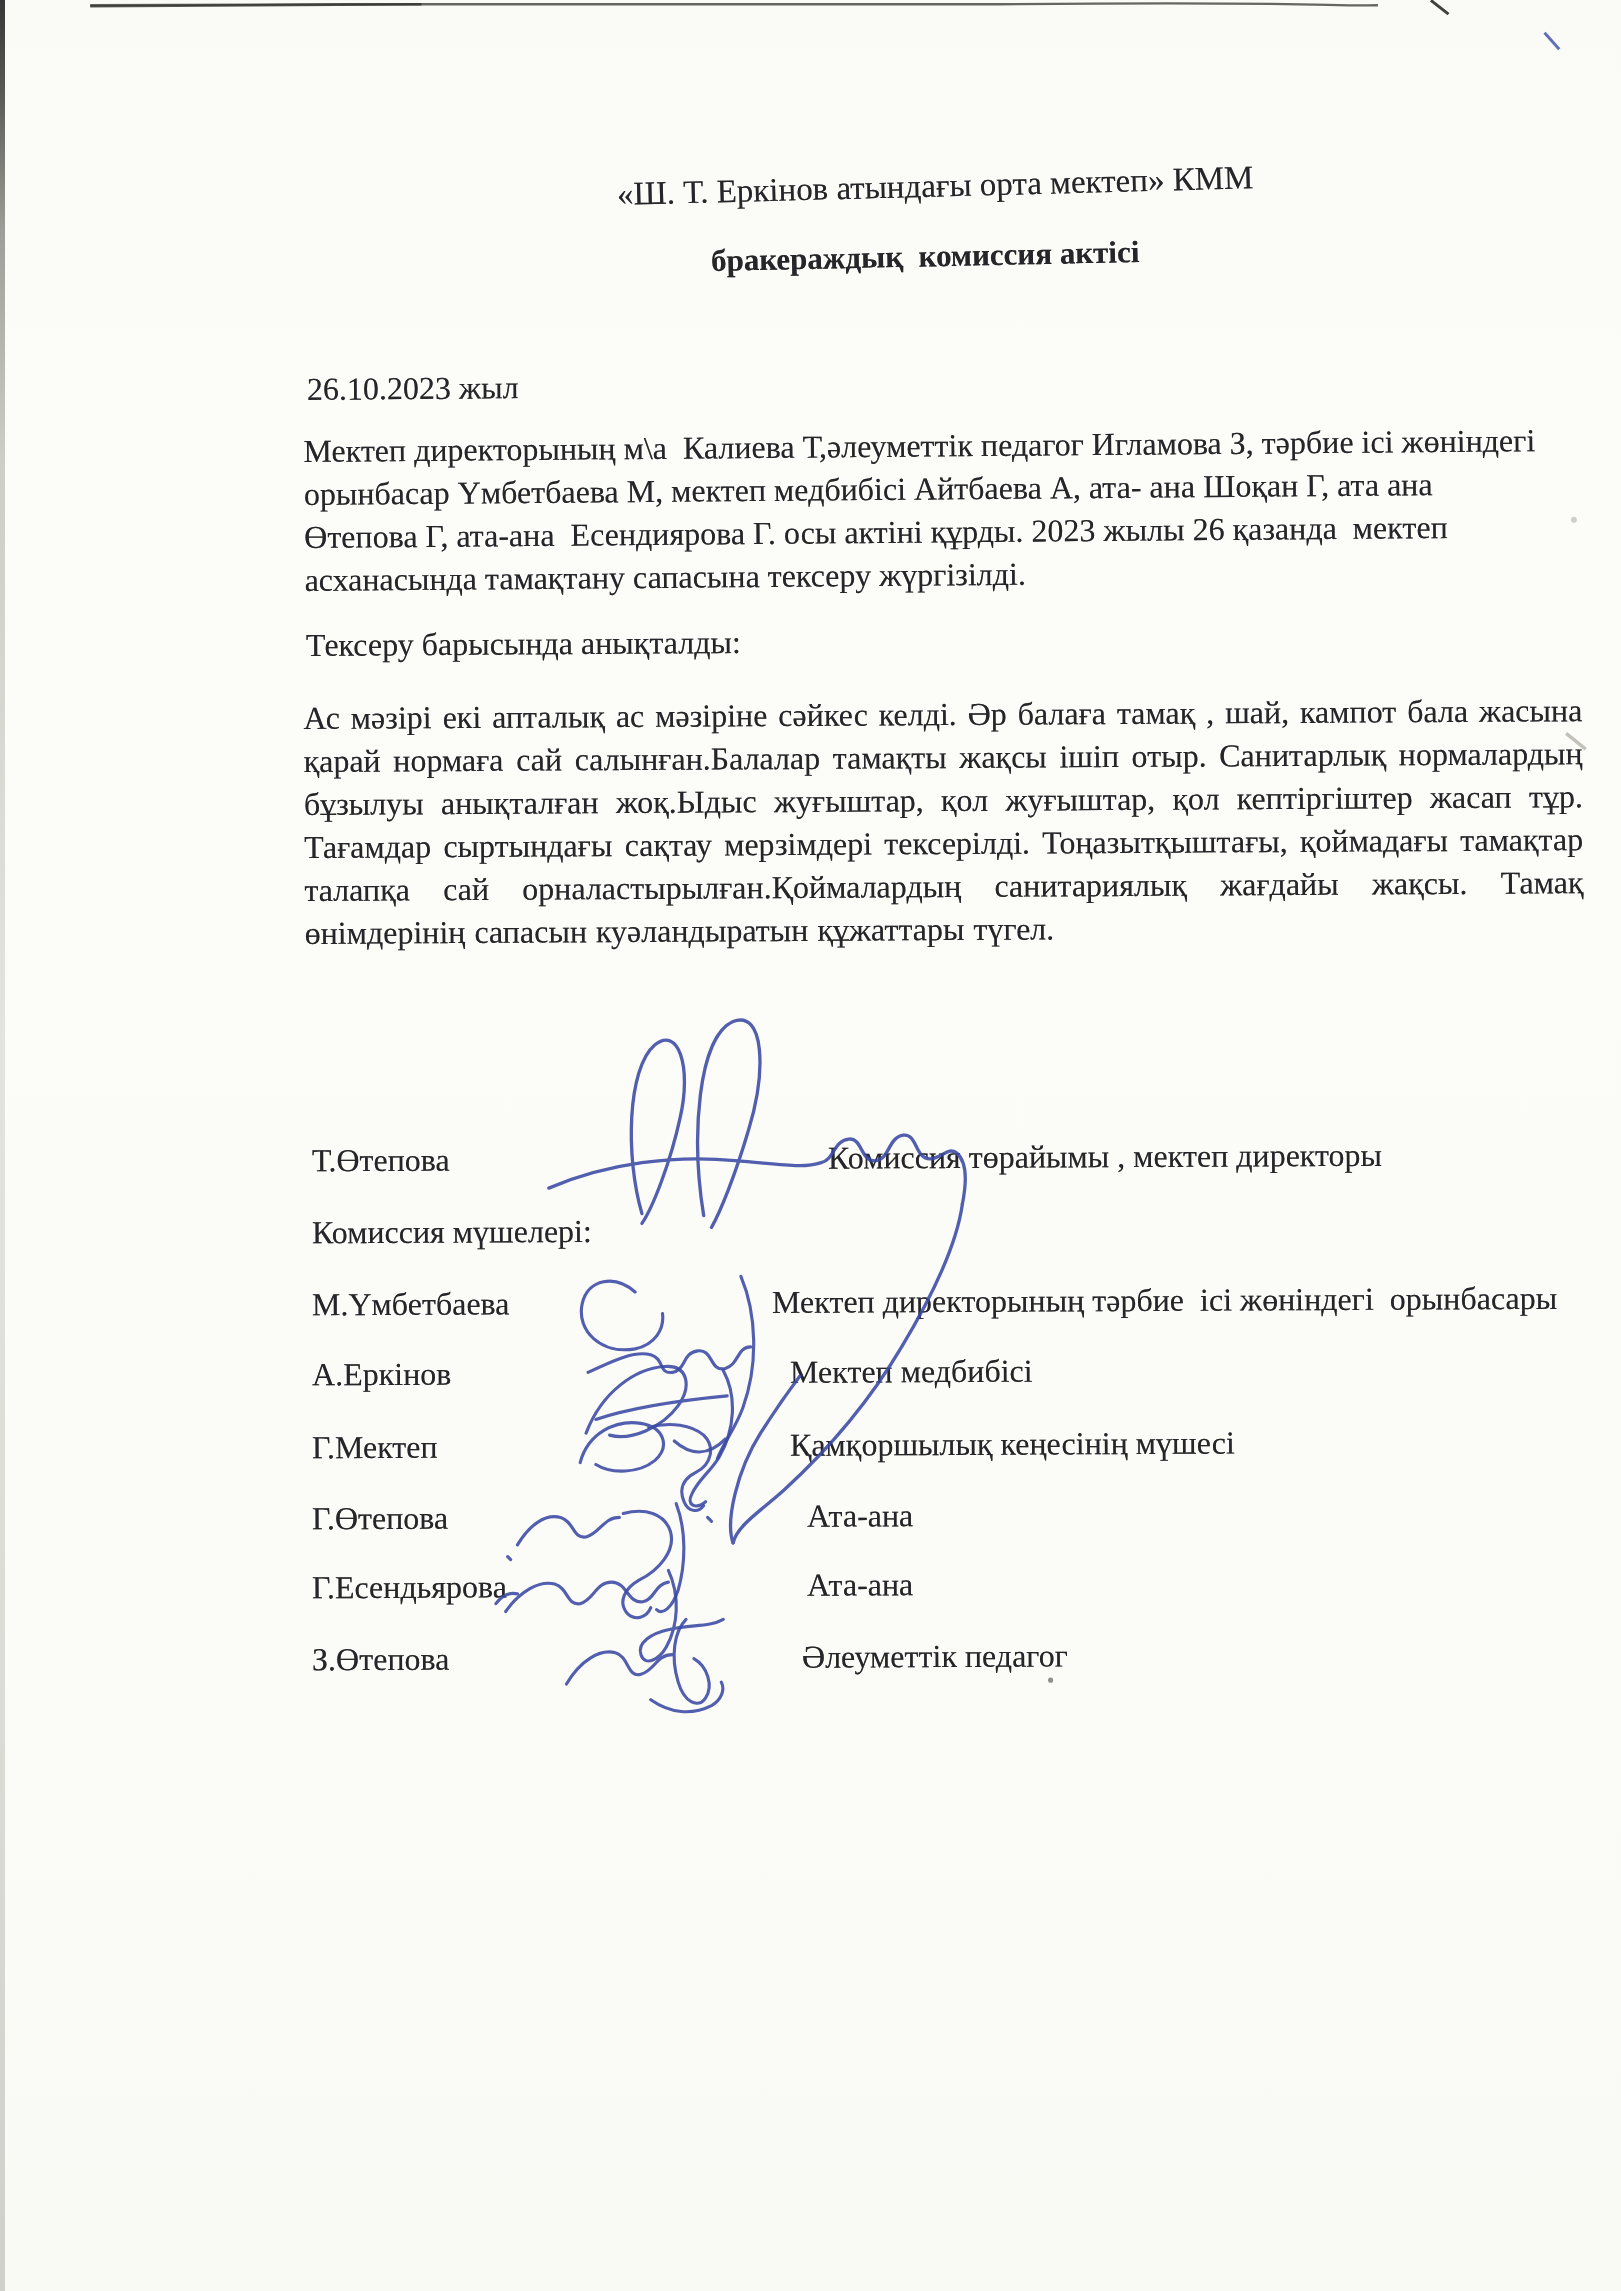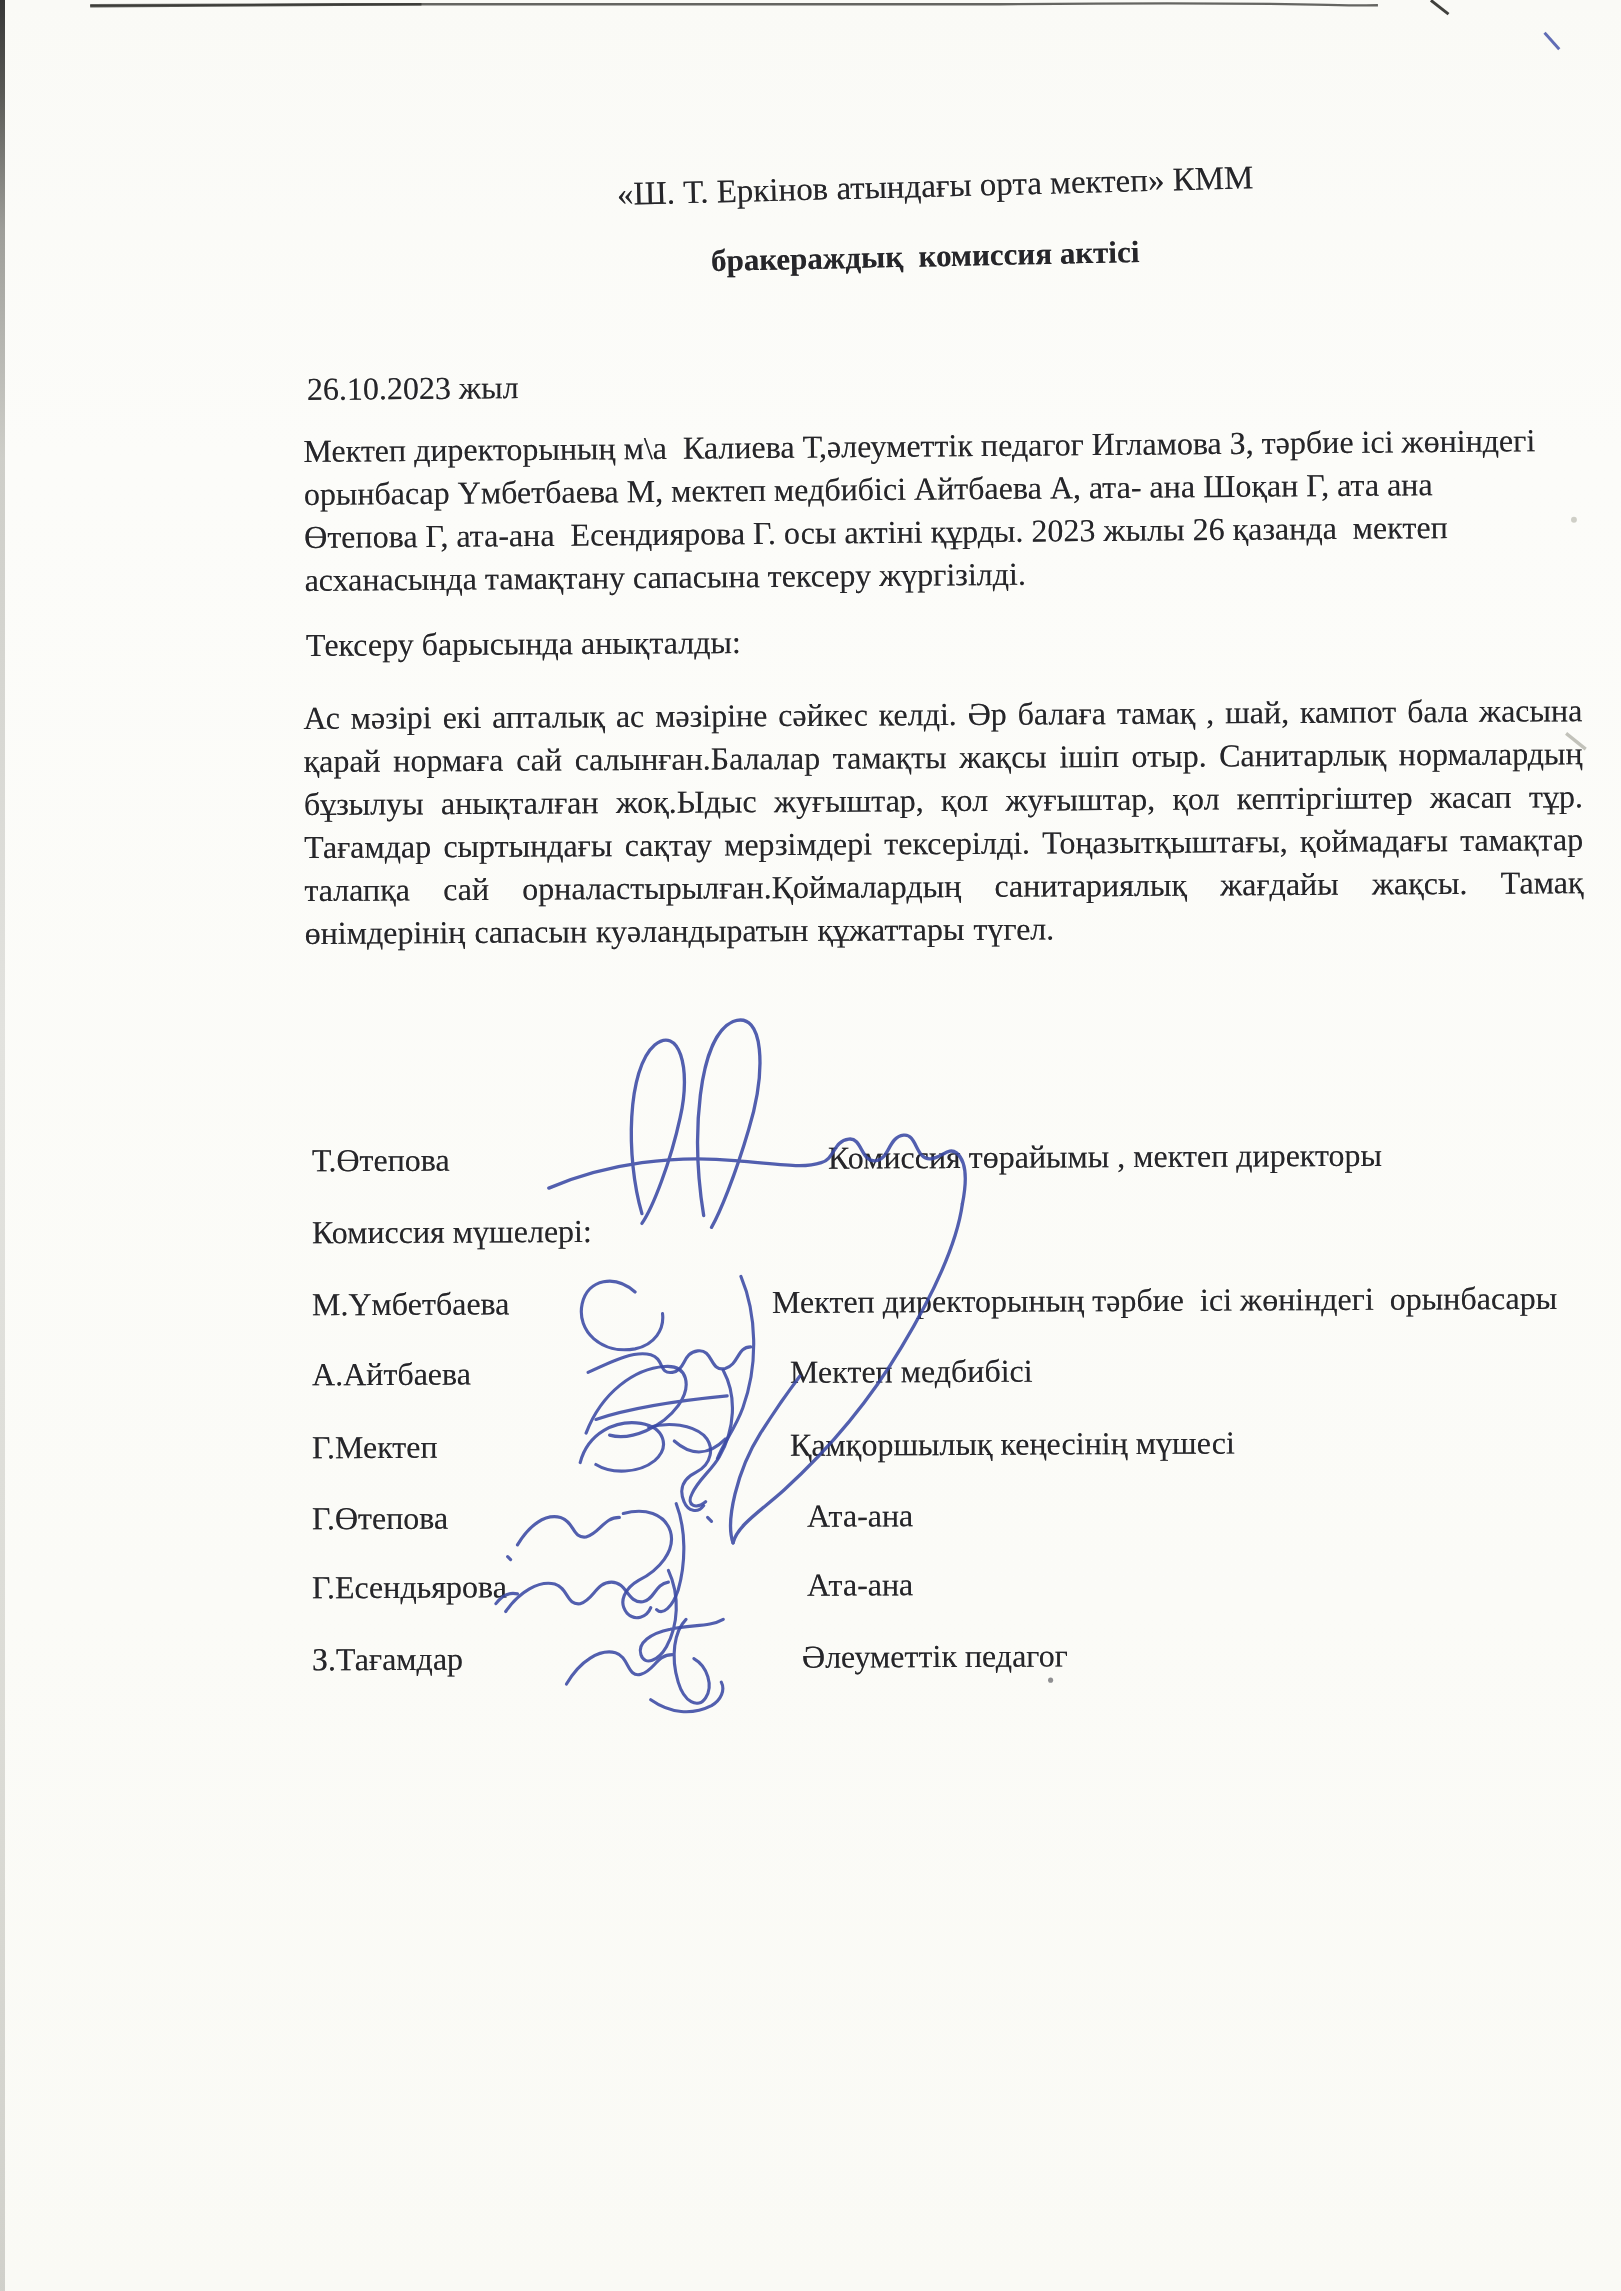--- a/index.html
+++ b/index.html
@@ -87,37 +87,37 @@
 
   <div class="sig-row" style="top:1213px">
     <span class="name">Комиссия мүшелері:</span>
   </div>
 
   <div class="sig-row" style="top:1285px">
     <span class="name">М.Үмбетбаева</span>
     <span class="role" style="left:772px">Мектеп директорының тәрбие  ісі жөніндегі  орынбасары</span>
   </div>
   <div class="sig-row" style="top:1355px">
-    <span class="name">А.Айтбаева</span>
+    <span class="name">А.Еркінов</span>
     <span class="role" style="left:790px">Мектеп медбибісі</span>
   </div>
   <div class="sig-row" style="top:1428px">
     <span class="name">Г.Мектеп</span>
     <span class="role" style="left:790px">Қамқоршылық кеңесінің мүшесі</span>
   </div>
   <div class="sig-row" style="top:1499px">
     <span class="name">Г.Өтепова</span>
     <span class="role" style="left:807px">Ата-ана</span>
   </div>
   <div class="sig-row" style="top:1568px">
     <span class="name">Г.Есендьярова</span>
     <span class="role" style="left:807px">Ата-ана</span>
   </div>
   <div class="sig-row" style="top:1640px">
-    <span class="name">З.Тағамдар</span>
+    <span class="name">З.Өтепова</span>
     <span class="role" style="left:802px">Әлеуметтік педагог</span>
   </div>
 
   <svg class="overlay" viewBox="0 0 1654 2338" xmlns="http://www.w3.org/2000/svg">
 
     <g>
       <path d="M92 5 C 400 2, 700 7, 1020 4 S 1350 6, 1406 5" stroke="#4a4a46" stroke-width="2.4" fill="none" opacity="0.85"></path>
       <path d="M92 6 L 430 4" stroke="#333330" stroke-width="2.6" fill="none" opacity="0.8"></path>
       <path d="M1460 0 L 1478 14" stroke="#2b2b28" stroke-width="3" fill="none" opacity="0.9"></path>
     </g>

